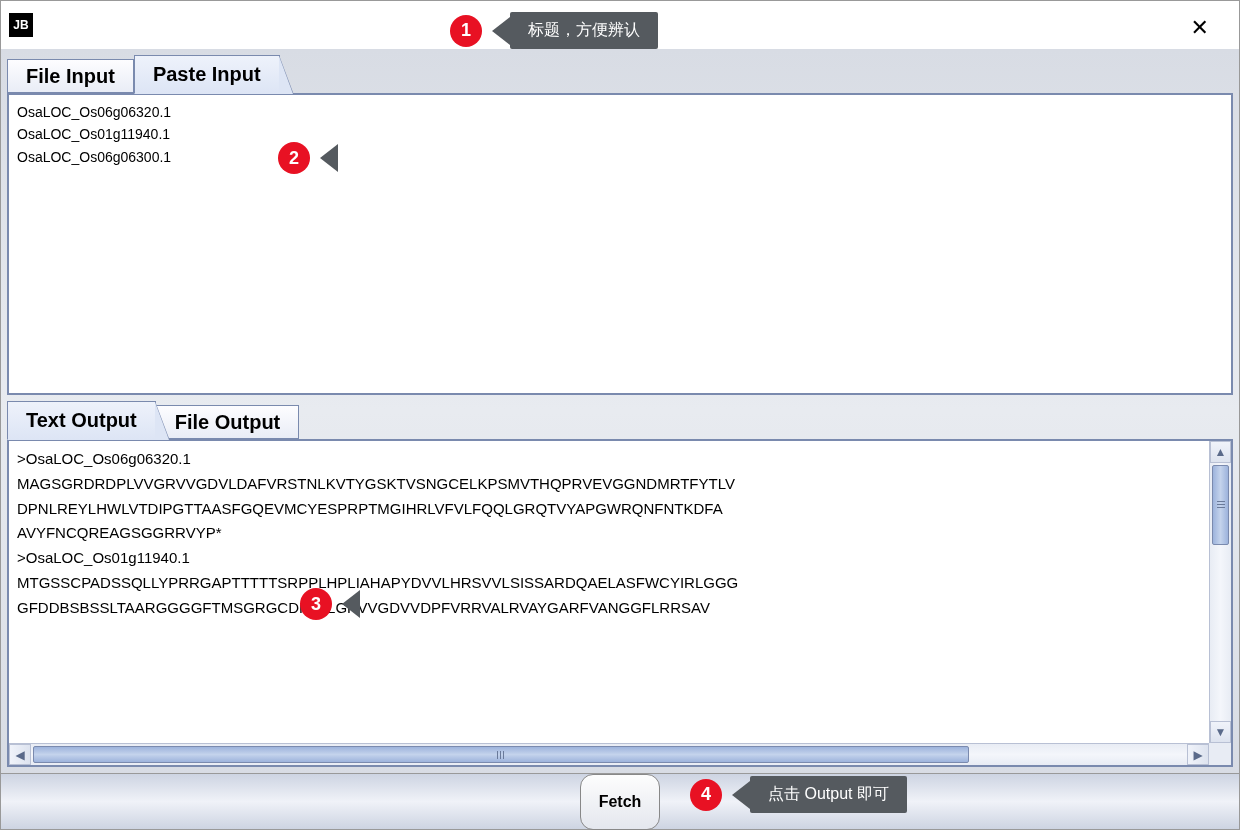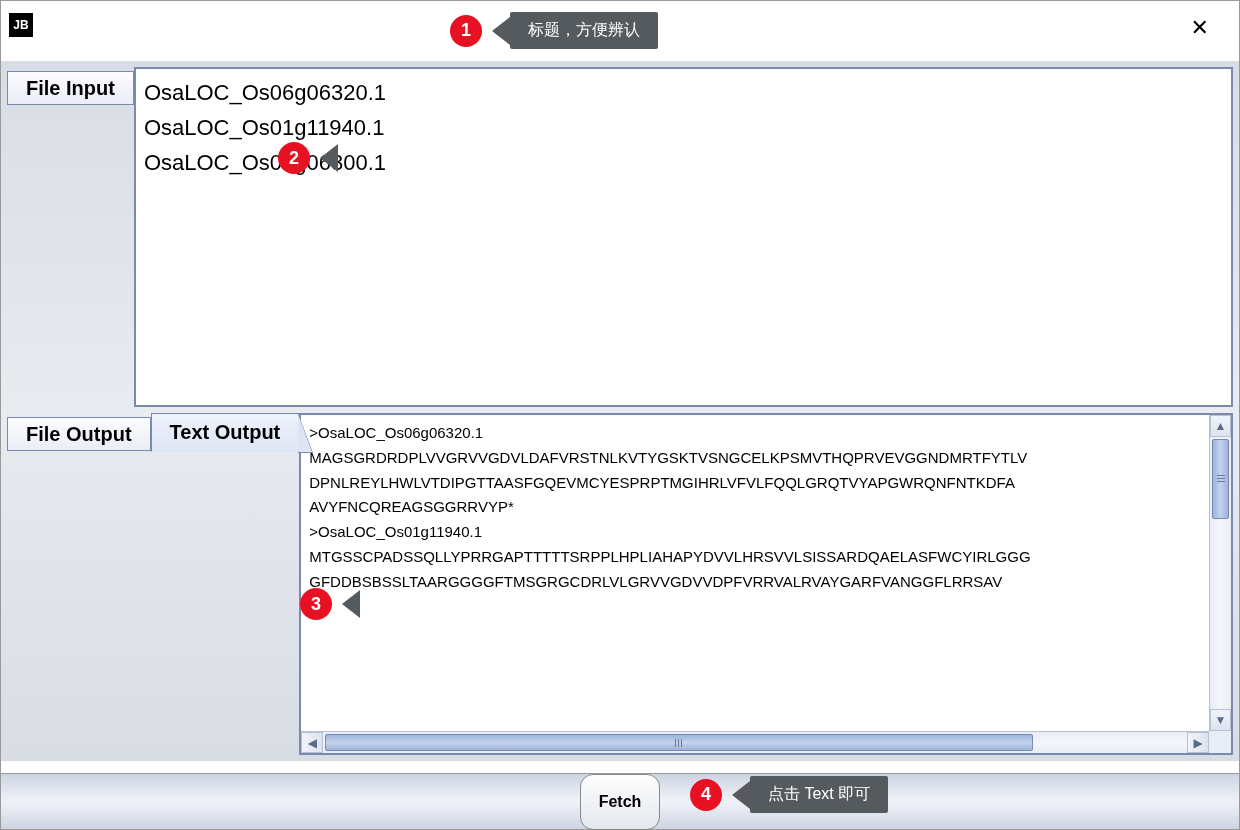--- a/index.html
+++ b/index.html
@@ -11,21 +11,20 @@
     overflow: hidden;
     position: relative;
   }
   .window {
     width: 1240px;
     height: 830px;
     border: 1px solid #999;
     display: flex;
     flex-direction: column;
     position: relative;
-    gap: 12px;
   }
   .titlebar {
     height: 48px;
     background: #fff;
     display: flex;
     align-items: center;
     padding: 0 8px;
     position: relative;
   }
   .app-icon {
@@ -56,21 +55,21 @@
   .workspace {
     flex: 1;
     background: linear-gradient(to bottom, #d8dce4 0%, #e8ebf0 50%, #d8dce4 100%);
     padding: 6px;
     display: flex;
     flex-direction: column;
     gap: 6px;
   }
   .panel {
     display: flex;
-    flex-direction: row;
+    flex-direction: column;
     justify-content: center;
   }
   .input-panel { height: 340px; }
   .output-panel { flex: 1; }
   .tab-row {
     display: flex;
     height: 38px;
     position: relative;
   }
   .tab {
@@ -123,21 +122,21 @@
     border: 2px solid #7a8aae;
     position: relative;
     overflow: hidden;
   }
   .input-area {
     width: 100%;
     height: 100%;
     border: none;
     resize: none;
     padding: 6px 8px;
-    font-size: 22px;
+    font-size: 14px;
     font-family: Arial, sans-serif;
     line-height: 1.6;
     outline: none;
     white-space: pre;
   }
   .output-area {
     width: calc(100% - 24px);
     height: calc(100% - 24px);
     padding: 6px 8px;
     font-size: 15px;
@@ -307,32 +306,33 @@
   <div class="titlebar">
     <div class="app-icon">JB</div>
     <div class="close-btn">✕</div>
   </div>
 
   <div class="workspace">
 
     <div class="panel input-panel">
       <div class="tab-row">
         <div class="tab inactive">File Input</div>
+        <div class="tab active">Paste Input</div>
       </div>
       <div class="panel-content">
         <textarea class="input-area" style="">OsaLOC_Os06g06320.1
 OsaLOC_Os01g11940.1
 OsaLOC_Os06g06300.1</textarea>
       </div>
     </div>
 
     <div class="panel output-panel">
       <div class="tab-row">
+        <div class="tab active">Text Output</div>
         <div class="tab inactive">File Output</div>
-        <div class="tab active">Text Output</div>
       </div>
       <div class="panel-content">
         <div class="output-area">&gt;OsaLOC_Os06g06320.1
 MAGSGRDRDPLVVGRVVGDVLDAFVRSTNLKVTYGSKTVSNGCELKPSMVTHQPRVEVGGNDMRTFYTLV
 DPNLREYLHWLVTDIPGTTAASFGQEVMCYESPRPTMGIHRLVFVLFQQLGRQTVYAPGWRQNFNTKDFA
 AVYFNCQREAGSGGRRVYP*
 &gt;OsaLOC_Os01g11940.1
 MTGSSCPADSSQLLYPRRGAPTTTTTSRPPLHPLIAHAPYDVVLHRSVVLSISSARDQAELASFWCYIRLGGG
 GFDDBSBSSLTAARGGGGFTMSGRGCDRLVLGRVVGDVVDPFVRRVALRVAYGARFVANGGFLRRSAV</div>
         <div class="scrollbar-v">
@@ -366,14 +366,14 @@
   <div class="callout-badge">2</div>
   <div class="callout-arrow"></div>
 </div>
 <div class="callout c3">
   <div class="callout-badge">3</div>
   <div class="callout-arrow"></div>
 </div>
 <div class="callout c4">
   <div class="callout-badge">4</div>
   <div class="callout-arrow"></div>
-  <div class="callout-box">点击 Text 即可</div>
+  <div class="callout-box">点击 Output 即可</div>
 </div>
 
 </body></html>

